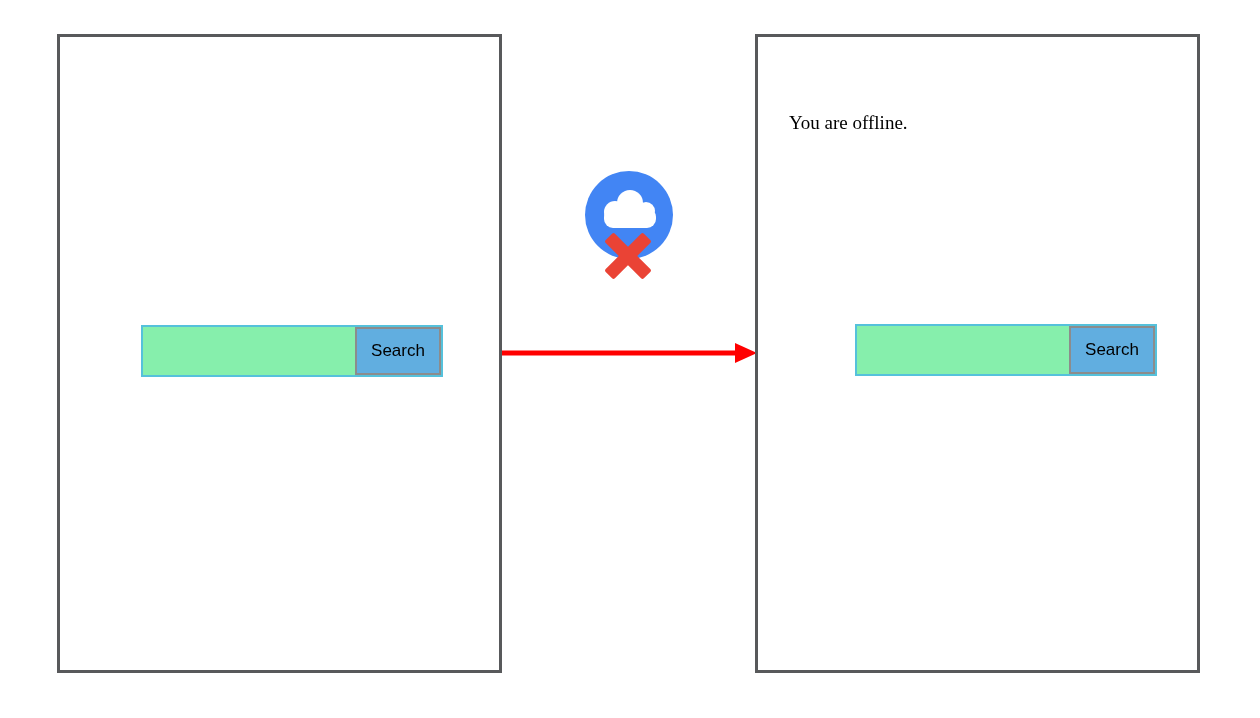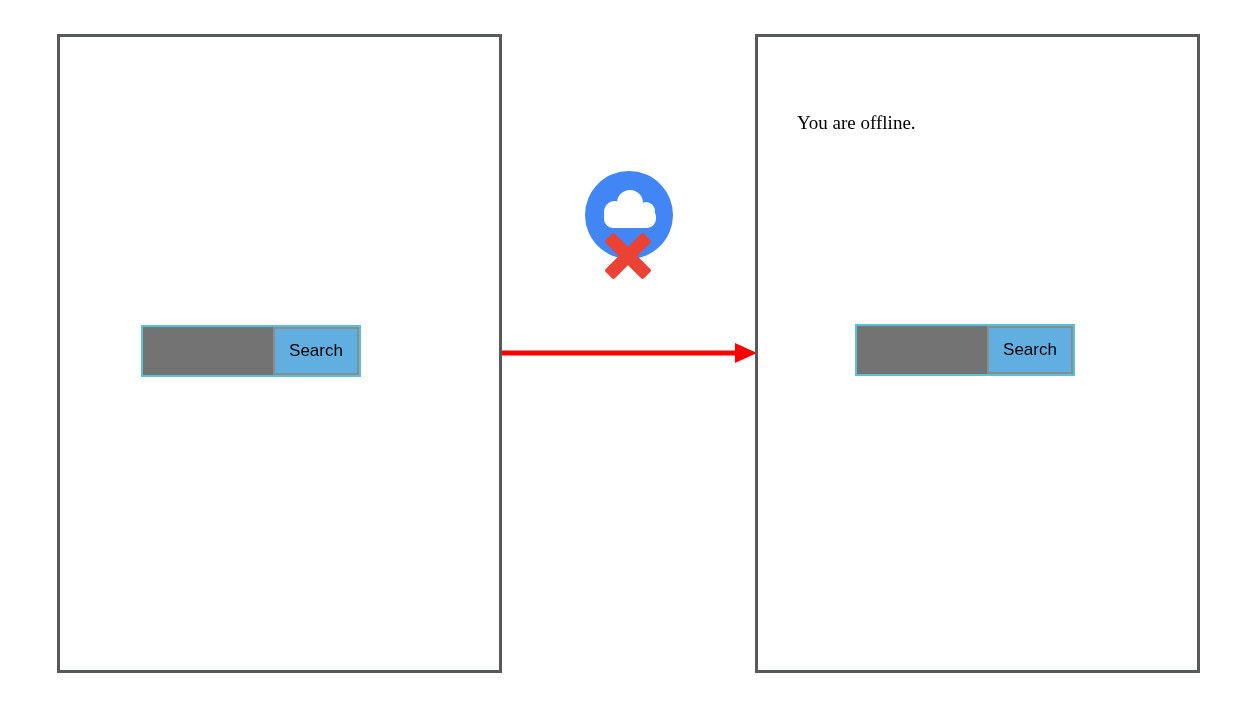--- a/index.html
+++ b/index.html
@@ -9,43 +9,43 @@
   }
   .panel {
     position:absolute; top:34px; width:445px; height:639px;
     border:3px solid var(--panel-border, #58595B);
     background:#ffffff; box-sizing:border-box;
   }
   #panel-left  { left:57px; }
   #panel-right { left:755px; }
 
   .search-widget {
-    position:absolute; width:220px; height:52px; box-sizing:border-box;
-    border:2px solid var(--input-border, #55C1DB); background:#737373;
+    position:absolute; width:302px; height:52px; box-sizing:border-box;
+    border:2px solid var(--input-border, #55C1DB); background:#86efac;
   }
   #panel-left  .search-widget { left:81px; top:288px; }
   #panel-right .search-widget { left:97px; top:287px; }
 
   .search-input {
     position:absolute; left:0; top:0; width:160px; height:48px;
     border:none; outline:none; padding:0 6px;
     font:16px "Liberation Sans", sans-serif; background:transparent;
   }
   .search-button {
     position:absolute; top:0; right:0; width:86px; height:48px;
     box-sizing:border-box; border:2px solid var(--button-border, #8C8C8C);
     background:var(--button-bg, #61AEE0); color:#000;
     font:17px "Liberation Sans", sans-serif; text-align:center; cursor:pointer;
   }
 
   .offline-text {
     position:absolute; left:27px; right:13px; top:73px; color:#000;
     font-family:"Liberation Serif", serif; font-size:19px; line-height:25px;
   }
-  .offline-text p { margin:0 0 24px 12px; }
+  .offline-text p { margin:0 0 24px 4px; }
   .notify-link { color:var(--link-blue, #0000EE); text-decoration:underline; cursor:pointer; }
 
   .connector-arrow { position:absolute; left:500px; top:338px; }
   .offline-icon    { position:absolute; left:578px; top:164px; }
 
   .arrow-line { stroke:var(--arrow-red, #FF0000); stroke-width:5; }
   .arrow-head { fill:var(--arrow-red, #FF0000); }
   .icon-circle { fill:var(--icon-blue, #4285F4); }
   .icon-cloud  { fill:#ffffff; }
   .icon-cross  { fill:var(--icon-red, #EA4335); }

